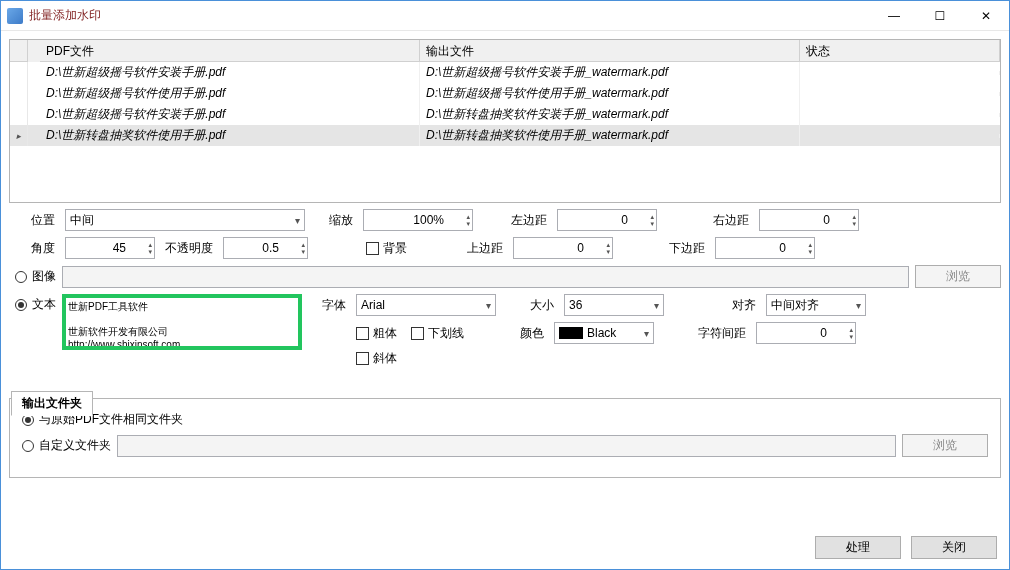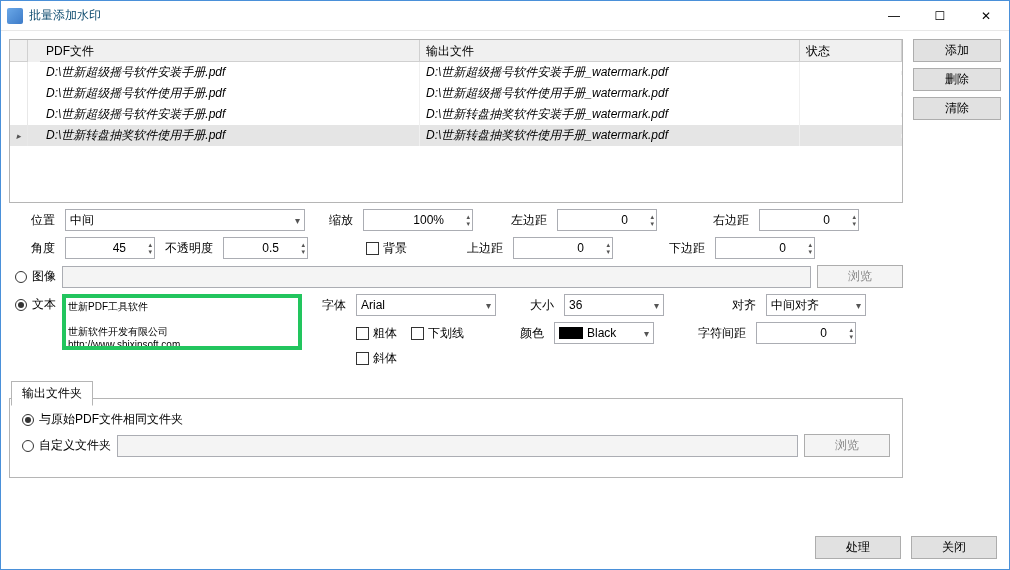--- a/index.html
+++ b/index.html
@@ -1,21 +1,21 @@
 <!DOCTYPE html>
 <html><head>
 <meta charset="utf-8">
 <style>
 * { box-sizing: border-box; margin: 0; padding: 0; font-family: "Microsoft YaHei", "SimSun", sans-serif; font-size: 12px; }
 body { background: #fff; width: 1010px; height: 570px; overflow: hidden; border: 1px solid #4a90d9; }
 
 
 .titlebar { height: 30px; background: #fff; display: flex; align-items: center; padding-left: 6px; border-bottom: 1px solid #e8e8e8; }
 .titlebar .app-icon { width: 16px; height: 16px; background: linear-gradient(135deg,#6aa8e8,#3d7bc8); margin-right: 6px; border-radius: 2px; }
-.titlebar .title { flex: 1; color: #0c4a6e; }
+.titlebar .title { flex: 1; color: #7f1d1d; }
 .titlebar .win-btns { display: flex; height: 100%; }
 .titlebar .win-btn { width: 46px; display: flex; align-items: center; justify-content: center; color: #000; }
 
 
 .client { display: flex; height: calc(100% - 30px); padding: 8px; gap: 8px; flex-direction: column; }
 .upper { display: flex; gap: 10px; }
 .left-pane { flex: 1; }
 .right-pane { width: 88px; display: flex; flex-direction: column; gap: 6px; }
 
 
@@ -47,21 +47,21 @@
 .spin::after { content:"▴\A▾"; white-space:pre; position:absolute; right:2px; font-size:7px; line-height:7px; color:#555; }
 .chk { display:flex; align-items:center; gap:4px; }
 .chk .box { width:13px; height:13px; border:1px solid #333; background:#fff; }
 .radio { display:flex; align-items:center; gap:5px; }
 .radio .circ { width:12px; height:12px; border:1px solid #333; border-radius:50%; background:#fff; display:flex; align-items:center; justify-content:center; }
 .radio.checked .circ::after { content:""; width:6px; height:6px; background:#333; border-radius:50%; }
 textarea.wm-text { width: 240px; height: 56px; border:4px solid #22c55e; font-family:inherit; font-size:10px; padding:2px; resize:none; }
 
 
 .tab-host { border:1px solid #b5b5b5; padding: 0; margin-top: 6px; }
-.tab-strip { display:flex; position:relative; top:8px; }
+.tab-strip { display:flex; position:relative; top:18px;font-weight:bold; }
 .tab { border:1px solid #b5b5b5; border-bottom:1px solid #fff; background:#fff; padding:3px 10px; margin-left:2px; }
 .tab-body { border-top:1px solid #b5b5b5; padding:12px; background:#fff; min-height:80px; }
 
 
 .footer { display:flex; justify-content:flex-end; gap:10px; padding:8px 4px 2px 0; margin-top:auto; }
 .footer .btn { width:86px; }
 
 
 .color-sw { width:24px; height:12px; background:#000; display:inline-block; margin-right:4px; }
 </style>
@@ -248,25 +248,20 @@
                   <span></span>
                 </div>
               <div class="btn disabled" style="width:86px">浏览</div>
             </div>
           </div>
         </div>
 
       </div>
     </div>
 
-    <div class="right-pane">
-      <div class="btn">添加</div>
-      <div class="btn">删除</div>
-      <div class="btn">清除</div>
-    </div>
   </div>
 
   <div class="footer">
     <div class="btn">处理</div>
     <div class="btn">关闭</div>
   </div>
 
 </div>
 
 </body></html>

